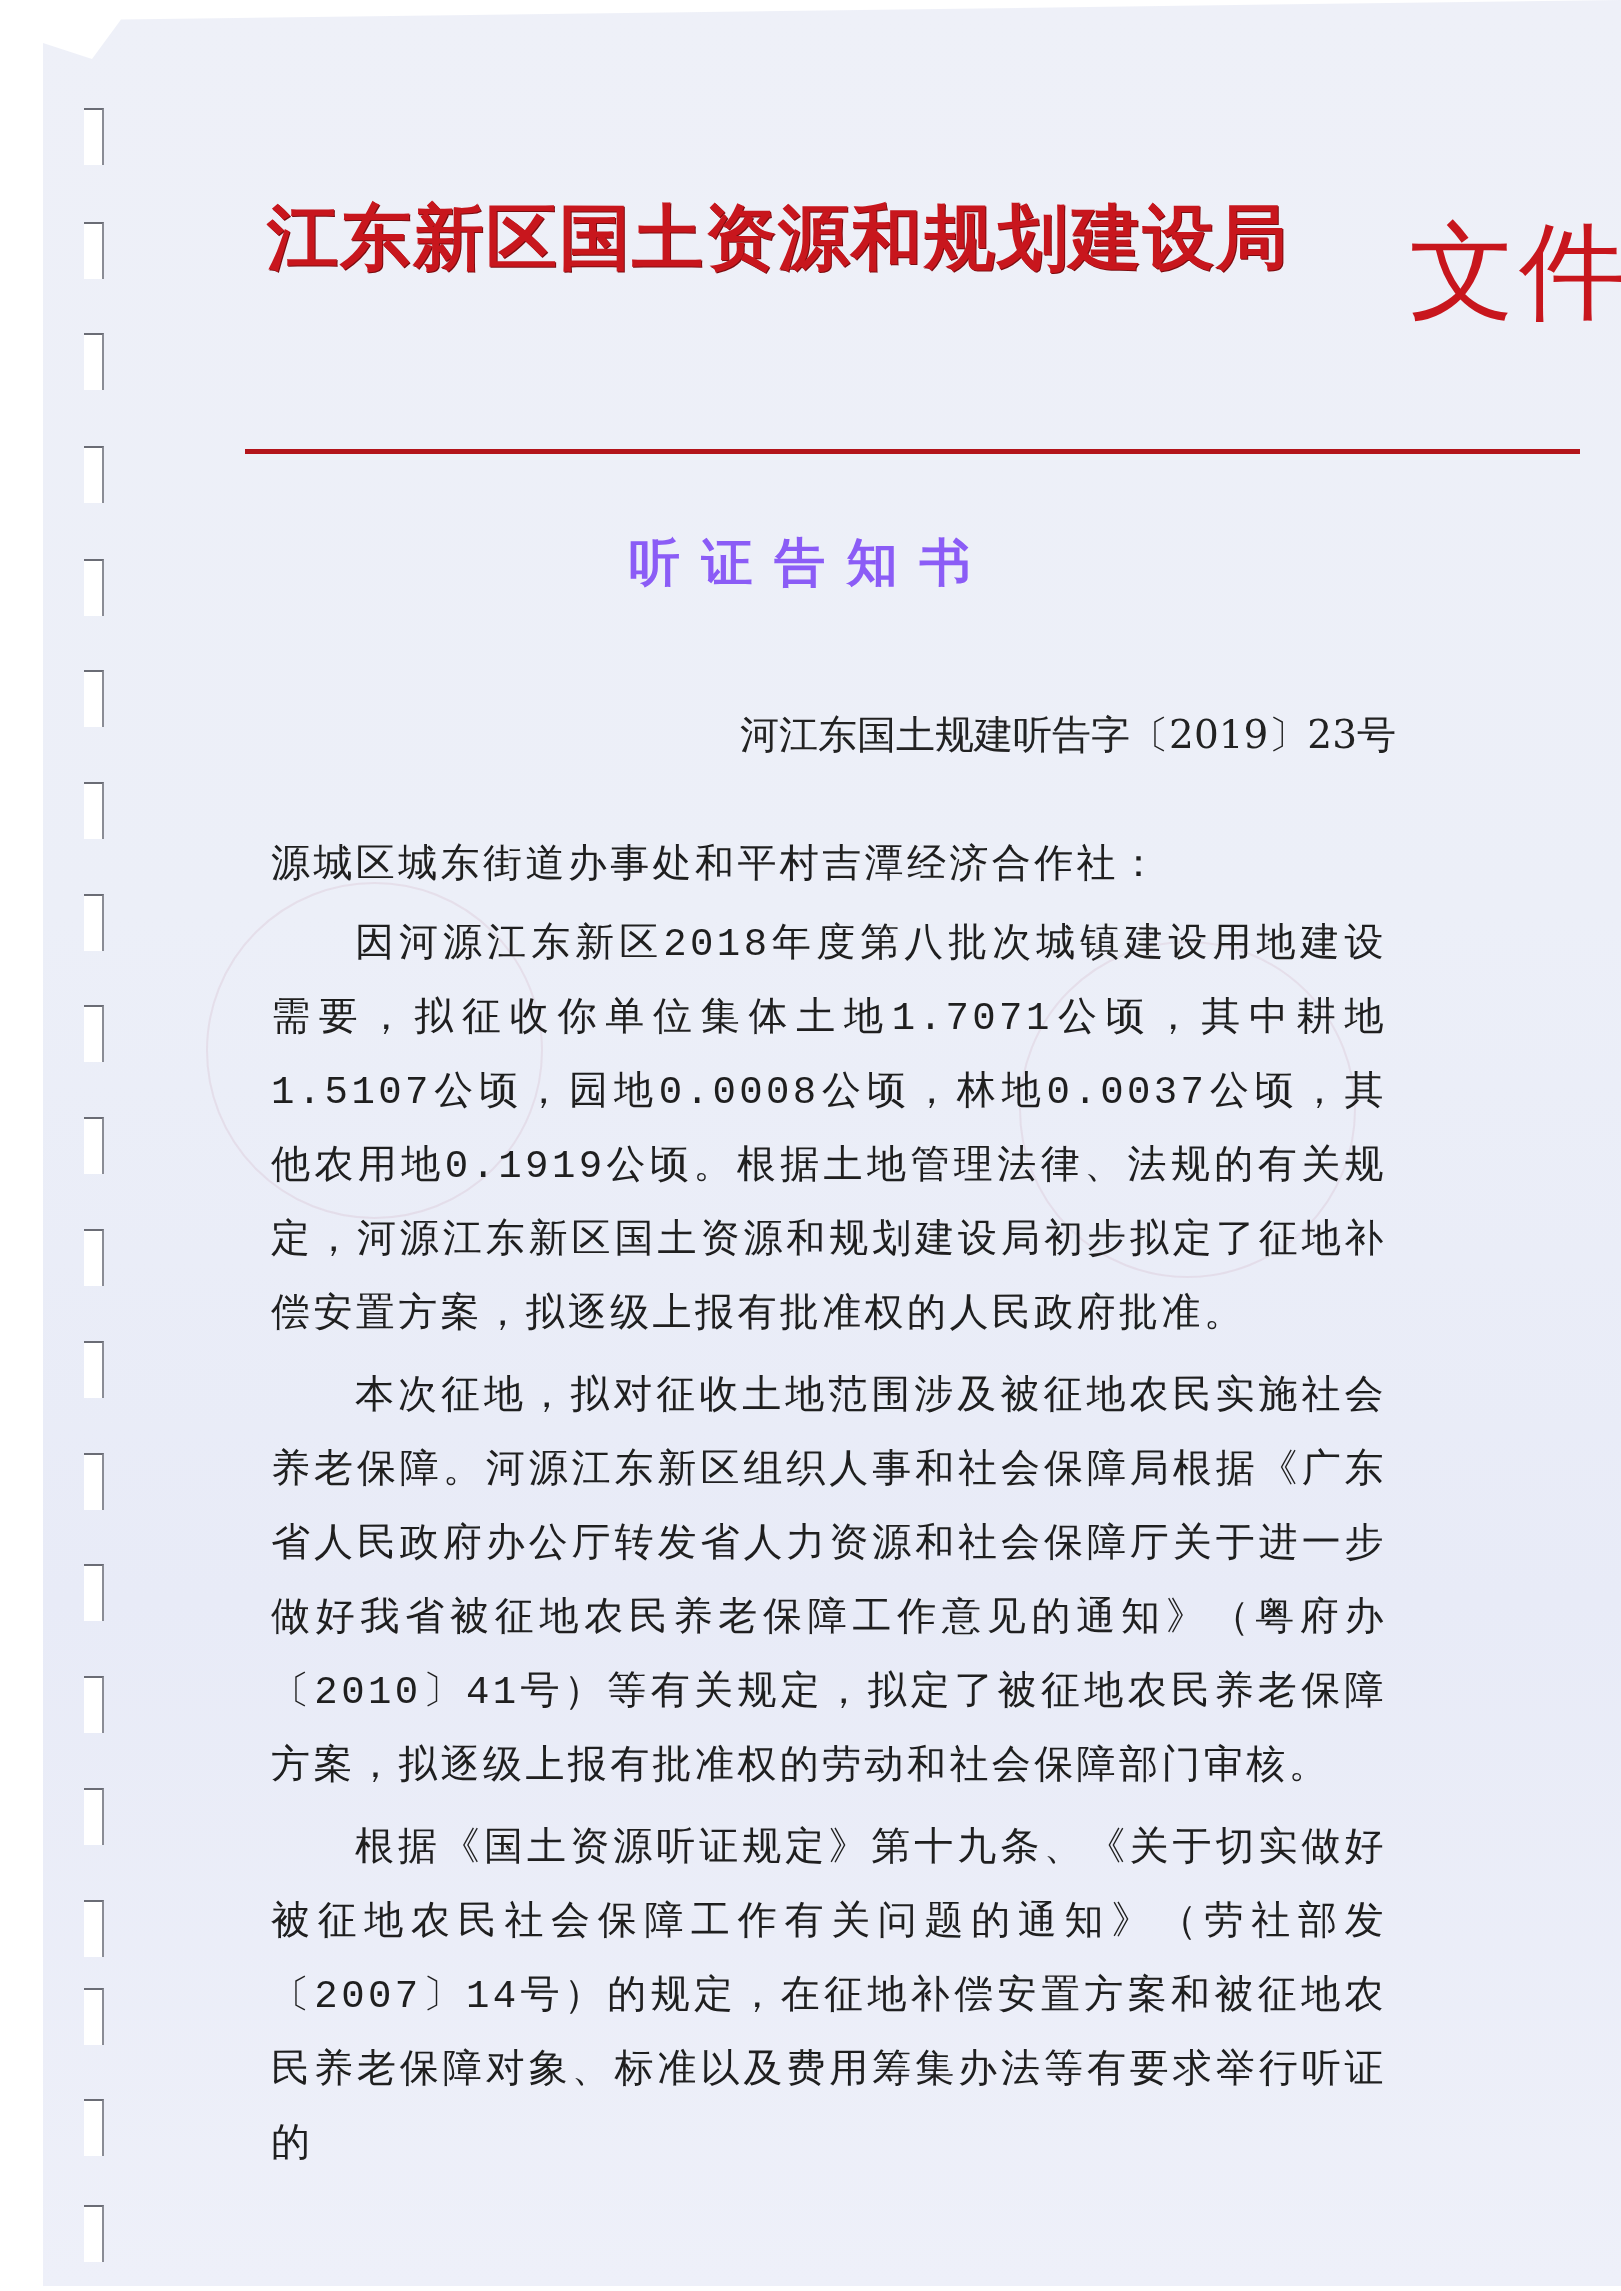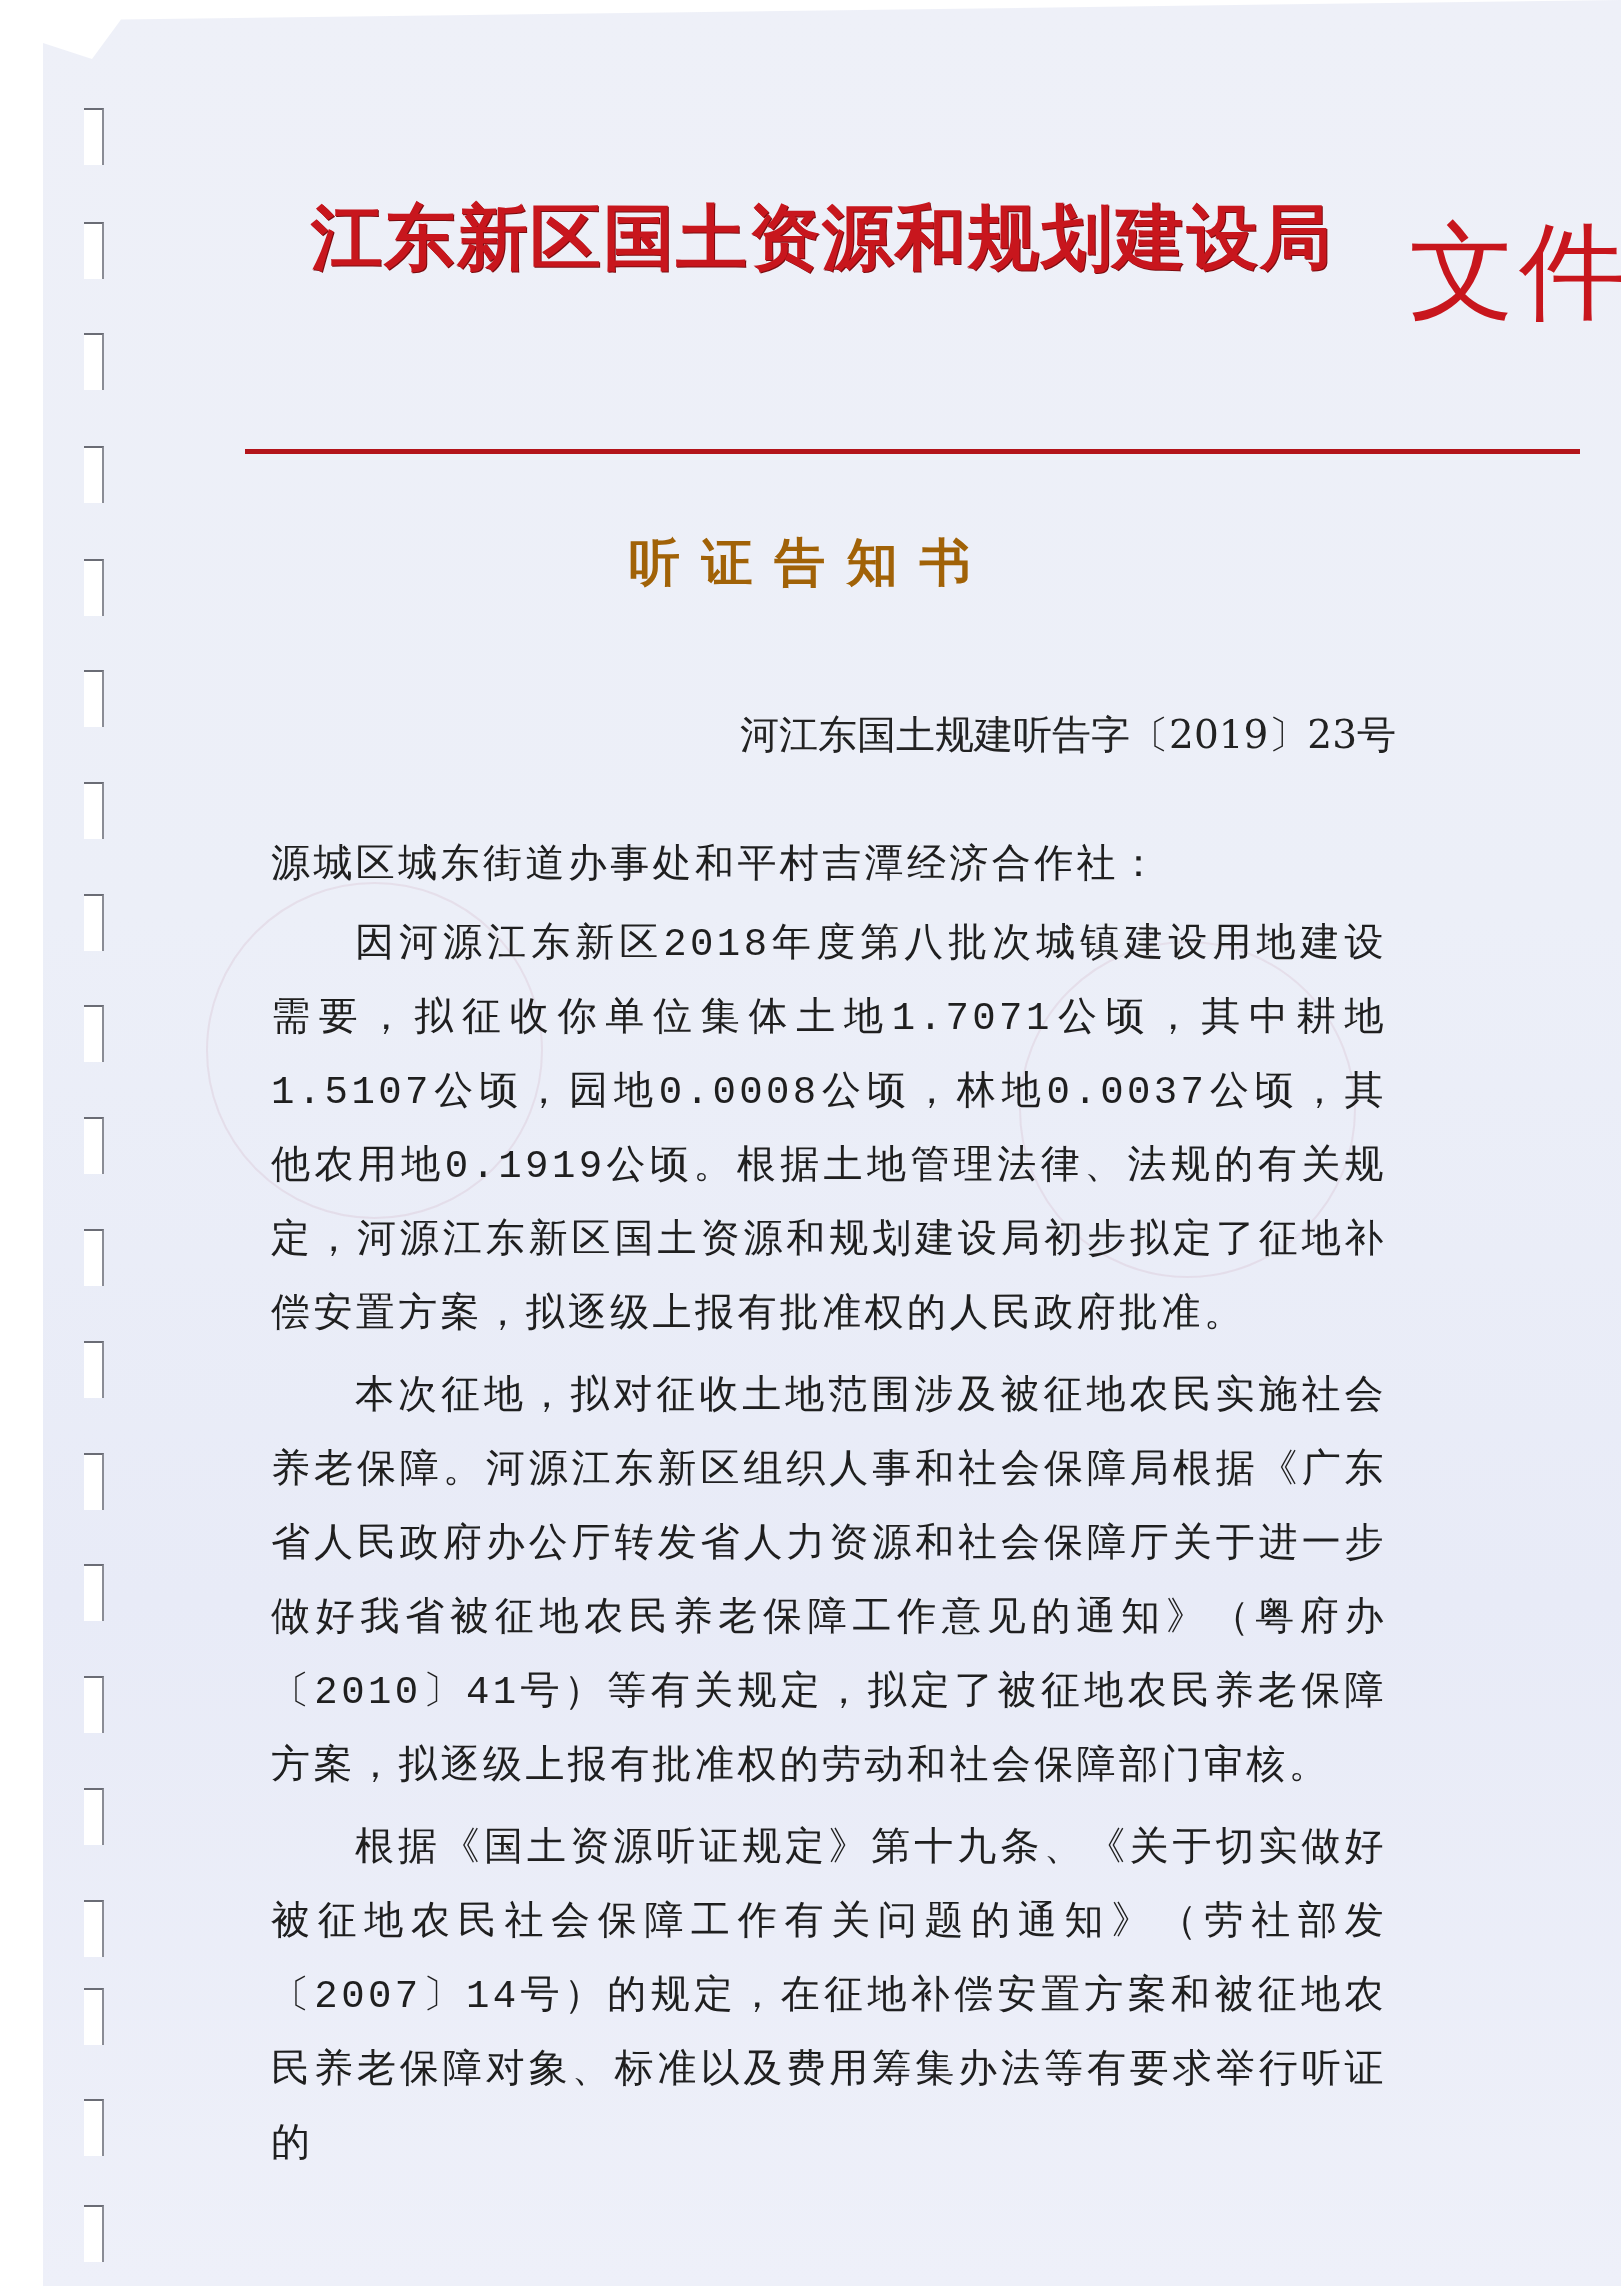--- a/index.html
+++ b/index.html
@@ -27,39 +27,38 @@
     border: 2.9px solid rgba(200,150,170,0.18);
   }
   .red-head {
     position: absolute; left: 267px; top: 194px;
     color: #c8161d;
     font-family: "DejaVu Serif", "Liberation Serif", serif;
     font-weight: bold;
     font-size: 71px; line-height: 86px; letter-spacing: 2px;
     white-space: nowrap;
     text-shadow: 1px 1px 0 #7a0c10;
-    margin-left: 44px;
   }
   .red-wenjian {
     position: absolute; left: 1409px; top: 208px;
     color: #c8161d;
     font-family: "DejaVu Sans", "Liberation Sans", sans-serif;
     font-size: 106px; line-height: 127px; letter-spacing: 3.9px;
     white-space: nowrap;
   }
   .red-rule {
     position: absolute; left: 245px; top: 449px; width: 1335px; height: 4.9px;
     background: #b3141b;
   }
   .doc-title {
     position: absolute; left: 0; width: 1621px; top: 529px;
     text-align: center;
     font-family: "DejaVu Serif", "Liberation Serif", serif;
     font-weight: bold; font-size: 51px; letter-spacing: 21.6px;
-    color: #a16207;
+    color: #8b5cf6;
   }
   .doc-number {
     position: absolute; right: 225px; top: 708px;
     font-family: "DejaVu Serif", "Liberation Serif", serif;
     font-size: 39px; color: #222; white-space: nowrap;
   }
   .body-text {
     position: absolute; left: 263px; top: 818px; width: 1132px;
     font-family: "DejaVu Sans", "Liberation Sans", sans-serif;
     font-size: 39px; line-height: 74px; color: #1f1f1f;

